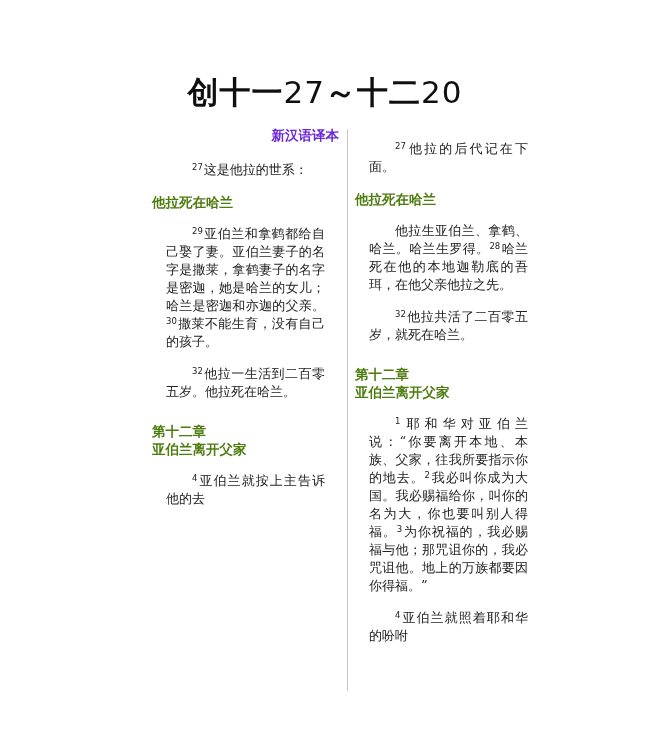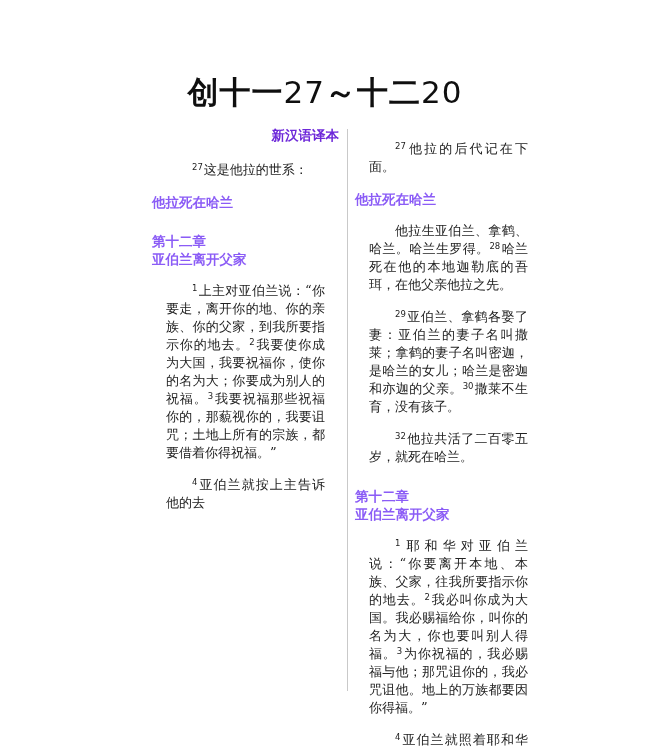--- a/index.html
+++ b/index.html
@@ -35,21 +35,21 @@
     font-size:13.5px; font-weight:700; line-height:19px; color:#6d28d9;
   }
   .col-body {
     font-size:13px; line-height:18px;
     text-align:justify; text-justify:inter-character;
     color:#222;
   }
   .para { margin:14px; text-indent:2em; }
   .block-heading, .block-chapter {
     font-family:"DejaVu Sans","Liberation Sans",sans-serif;
-    font-weight:700; font-size:13.5px; line-height:18px; color:#8b5cf6;
+    font-weight:700; font-size:13.5px; line-height:18px; color:#4d7c0f;
     text-align:left;
   }
   .block-chapter { margin-top:21px; }
   .verse {
     font-size:8.5px; line-height:0; vertical-align:4px;
     font-family:"DejaVu Sans","Liberation Sans",sans-serif;
     padding-right:1px; color:#222;
   }
 </style>
 </head>
@@ -59,35 +59,35 @@
 
   <h1 class="title"><span class="t-b">创十一</span><span class="t-n">27</span><span class="t-b">～</span><span class="t-b">十二</span><span class="t-n">20</span></h1>
 
   <div class="cols">
 
     <section class="col">
       <h2 class="col-header">新汉语译本</h2>
       <div class="col-body">
           <p class="para"><span class="verse">27</span>这是他拉的世系：</p>
           <div class="block-heading">他拉死在哈兰</div>
+          <p class="para"><span class="verse">29</span>亚伯兰和拿鹤都给自己娶了妻。亚伯兰妻子的名字是撒莱，拿鹤妻子的名字是密迦，她是哈兰的女儿；哈兰是密迦和亦迦的父亲。<span class="verse">30</span>撒莱不能生育，没有自己的孩子。</p>
+          <p class="para"><span class="verse">32</span>他拉一生活到二百零五岁。他拉死在哈兰。</p>
           <div class="block-chapter">第十二章</div>
           <div class="block-heading">亚伯兰离开父家</div>
-          <p class="para"><span class="verse">1</span>上主对亚伯兰说：“你要走，离开你的地、你的亲族、你的父家，到我所要指示你的地去。<span class="verse">2</span>我要使你成为大国，我要祝福你，使你的名为大；你要成为别人的祝福。<span class="verse">3</span>我要祝福那些祝福你的，那藐视你的，我要诅咒；土地上所有的宗族，都要借着你得祝福。”</p>
           <p class="para"><span class="verse">4</span>亚伯兰就按上主告诉他的去</p>
         </div>
     </section>
 
     <div class="vdivider"></div>
 
     <section class="col">
       <div class="col-body">
           <p class="para"><span class="verse">27</span>他拉的后代记在下面。</p>
           <div class="block-heading">他拉死在哈兰</div>
           <p class="para">他拉生亚伯兰、拿鹤、哈兰。哈兰生罗得。<span class="verse">28</span>哈兰死在他的本地迦勒底的吾珥，在他父亲他拉之先。</p>
-          <p class="para"><span class="verse">29</span>亚伯兰、拿鹤各娶了妻：亚伯兰的妻子名叫撒莱；拿鹤的妻子名叫密迦，是哈兰的女儿；哈兰是密迦和亦迦的父亲。<span class="verse">30</span>撒莱不生育，没有孩子。</p>
           <p class="para"><span class="verse">32</span>他拉共活了二百零五岁，就死在哈兰。</p>
           <div class="block-chapter">第十二章</div>
           <div class="block-heading">亚伯兰离开父家</div>
           <p class="para"><span class="verse">1</span>耶和华对亚伯兰说：“你要离开本地、本族、父家，往我所要指示你的地去。<span class="verse">2</span>我必叫你成为大国。我必赐福给你，叫你的名为大，你也要叫别人得福。<span class="verse">3</span>为你祝福的，我必赐福与他；那咒诅你的，我必咒诅他。地上的万族都要因你得福。”</p>
           <p class="para"><span class="verse">4</span>亚伯兰就照着耶和华的吩咐</p>
         </div>
     </section>
 
   </div>
 </div>

